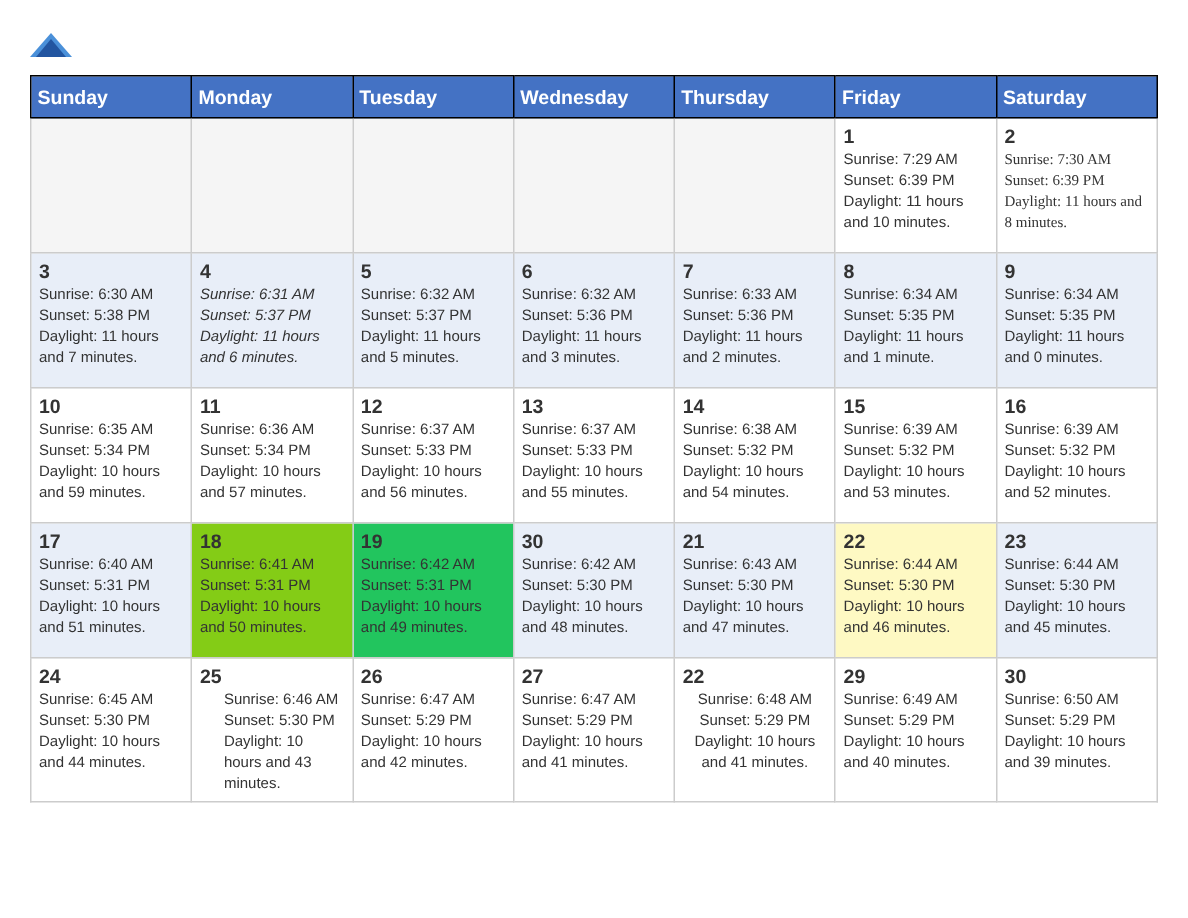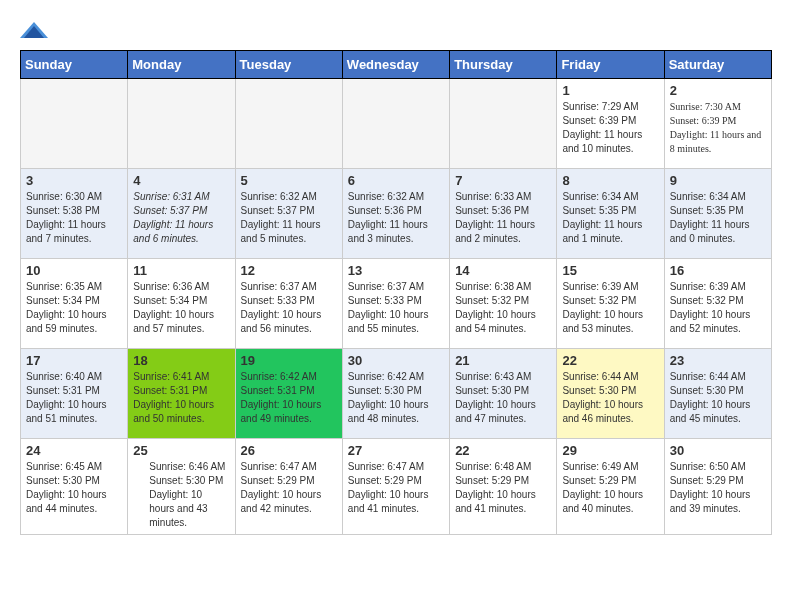--- a/index.html
+++ b/index.html
@@ -282,21 +282,21 @@
 Daylight: 10 hours and 42 minutes.</div>
         </td>
         <td>
           <span class="day-number">27</span>
           <div class="day-info" style="white-space: pre-line;">Sunrise: 6:47 AM
 Sunset: 5:29 PM
 Daylight: 10 hours and 41 minutes.</div>
         </td>
         <td>
           <span class="day-number">22</span>
-          <div class="day-info" style="white-space: pre-line;">Sunrise: 6:48 AM
+          <div class="day-info" style="white-space: pre-line; text-align: center;">Sunrise: 6:48 AM
 Sunset: 5:29 PM
 Daylight: 10 hours and 41 minutes.</div>
         </td>
         <td>
           <span class="day-number">29</span>
           <div class="day-info" style="white-space: pre-line;">Sunrise: 6:49 AM
 Sunset: 5:29 PM
 Daylight: 10 hours and 40 minutes.</div>
         </td>
         <td>

